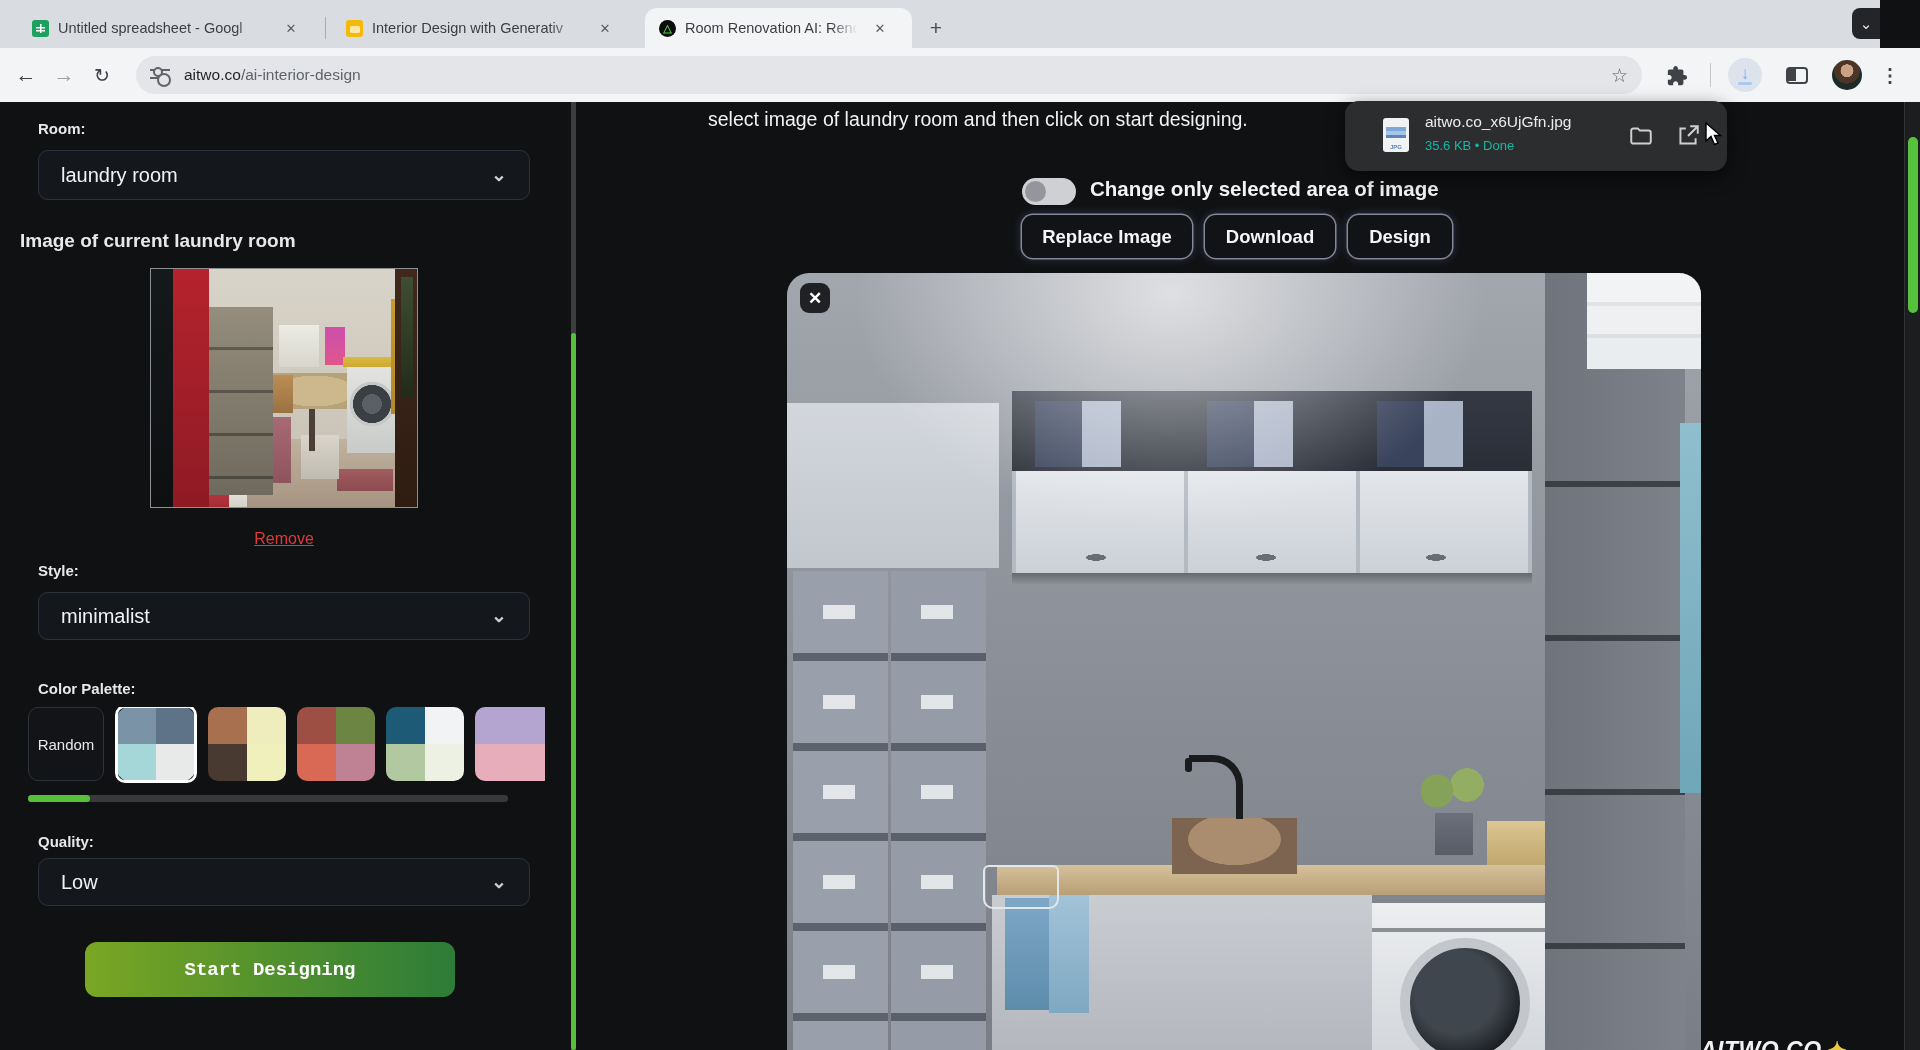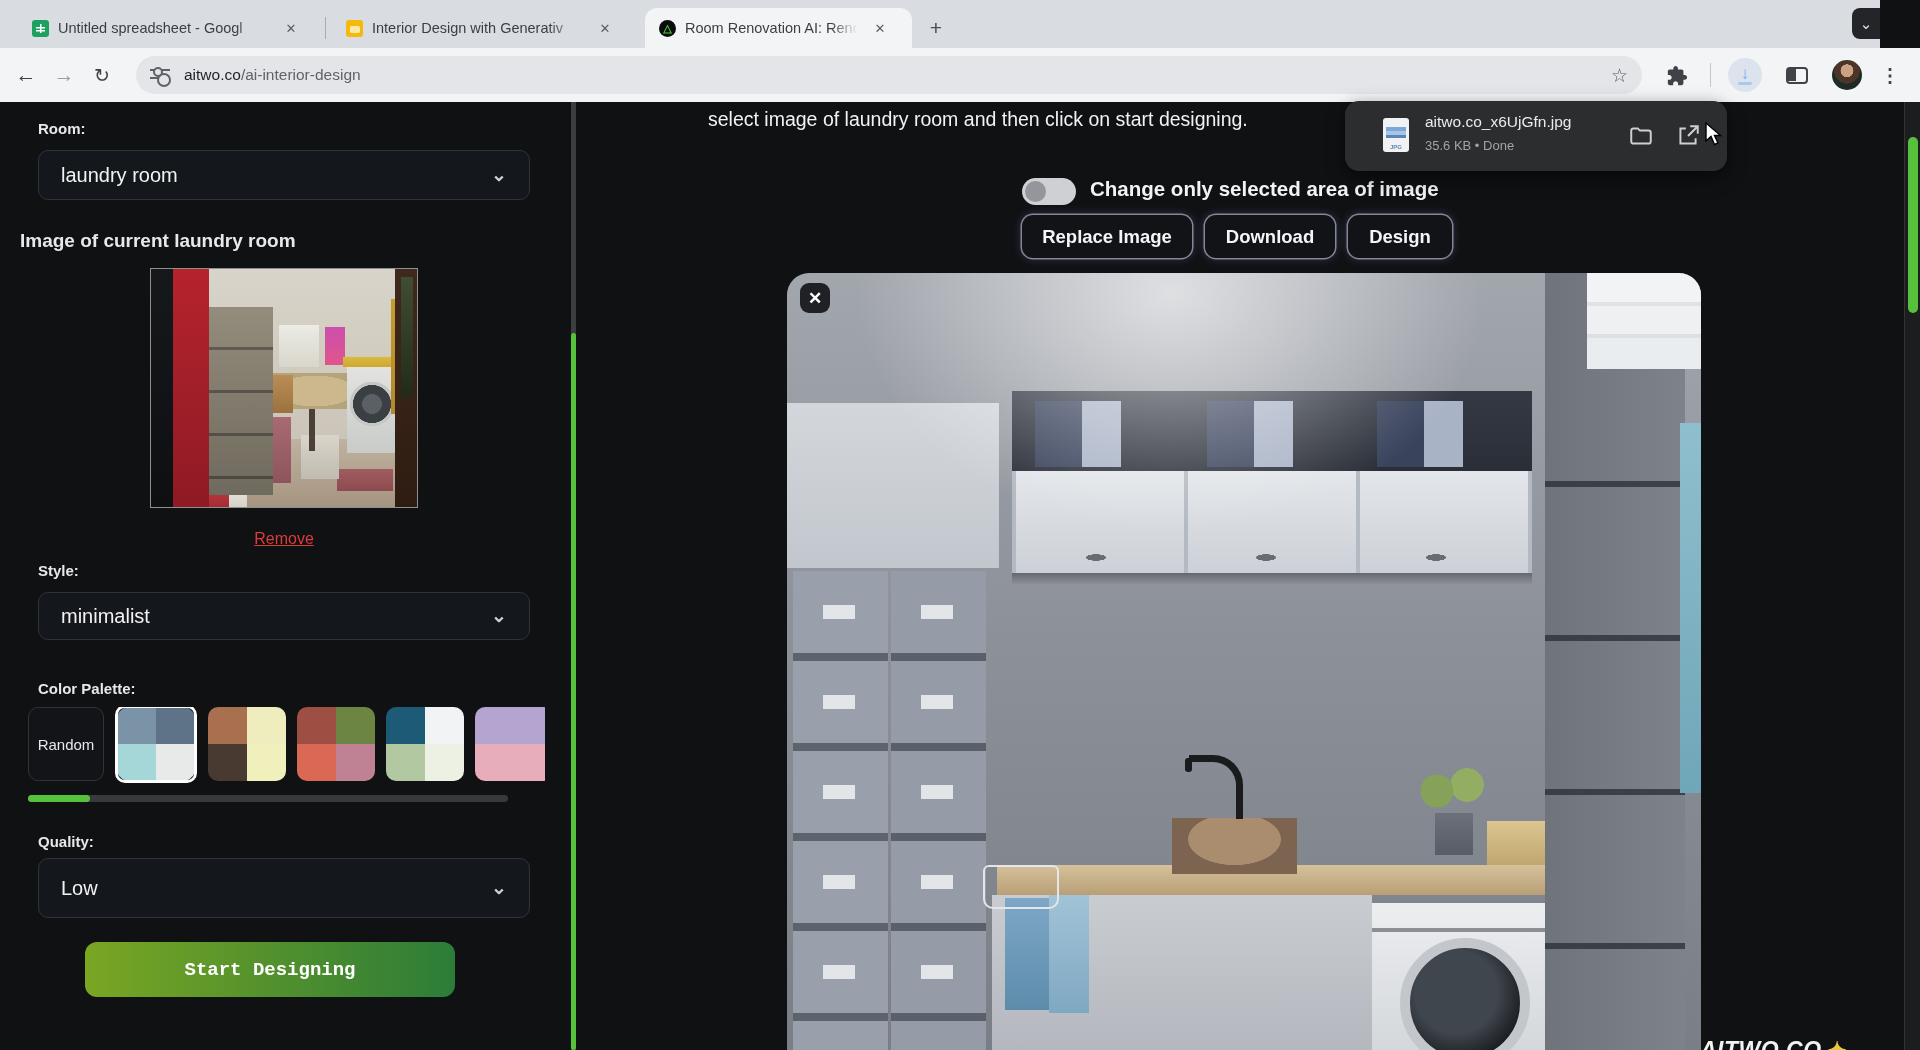--- a/index.html
+++ b/index.html
@@ -167,21 +167,21 @@
   .main-scroll-thumb{position:absolute;left:3px;top:35px;width:10px;height:176px;border-radius:5px;background:var(--accent_green,#56c23c);}
 
   
   .dl-popup{position:absolute;left:1345px;top:101px;width:382px;height:70px;border-radius:14px;
     background:var(--popup_bg,#2c2d2f);box-shadow:0 6px 18px rgba(0,0,0,.55);}
   .dl-fileicon{position:absolute;left:38px;top:17px;width:26px;height:34px;background:#f1f2f3;border-radius:3px;}
   .dl-fileicon::before{content:"";position:absolute;left:3px;top:9px;width:20px;height:11px;
     background:linear-gradient(#7da7d9 0 35%,#a9c4e4 35% 70%,#5c86b8 70% 100%);}
   .dl-fileicon::after{content:"JPG";position:absolute;left:0;right:0;bottom:2px;text-align:center;font-size:6px;font-weight:bold;color:#5c86b8;}
   .dl-name{position:absolute;left:80px;top:12px;font-size:15.5px;color:#ececec;}
-  .dl-meta{position:absolute;left:80px;top:37px;font-size:13px;color:#a3a3a3;}
+  .dl-meta{position:absolute;left:80px;top:37px;font-size:13px;color:#14b8a6;}
   .dl-action{position:absolute;top:22px;width:26px;height:26px;}
   .cursor{position:absolute;left:1705px;top:122px;}
 </style>
 </head>
 <body>
 
 <div class="screen">
 
   <div class="tabstrip">
     <div class="tab" style="left:18px;width:302px;">
@@ -284,21 +284,21 @@
           <div style="background: rgb(179, 165, 207);"></div>
           <div style="background: rgb(179, 165, 207);"></div>
           <div style="background: rgb(231, 173, 187);"></div>
           <div style="background: rgb(231, 173, 187);"></div>
         </div>
       </div>
     <div class="pal-scroll">
       <div class="pal-scroll-thumb"></div>
     </div>
     <div class="label" style="left:38px;top:731px;">Quality:</div>
-    <div class="select" style="top:756px;height:60px;">
+    <div class="select" style="top:756px;height:48px;">
       <span>Low</span>
       <span class="chev">⌄</span>
     </div>
     <button class="start-btn">Start Designing</button>
 
     <div class="side-scroll-track">
       <div class="side-scroll-thumb"></div>
     </div>
 
     <div class="instruction">select image of laundry room and then click on start designing.</div>

